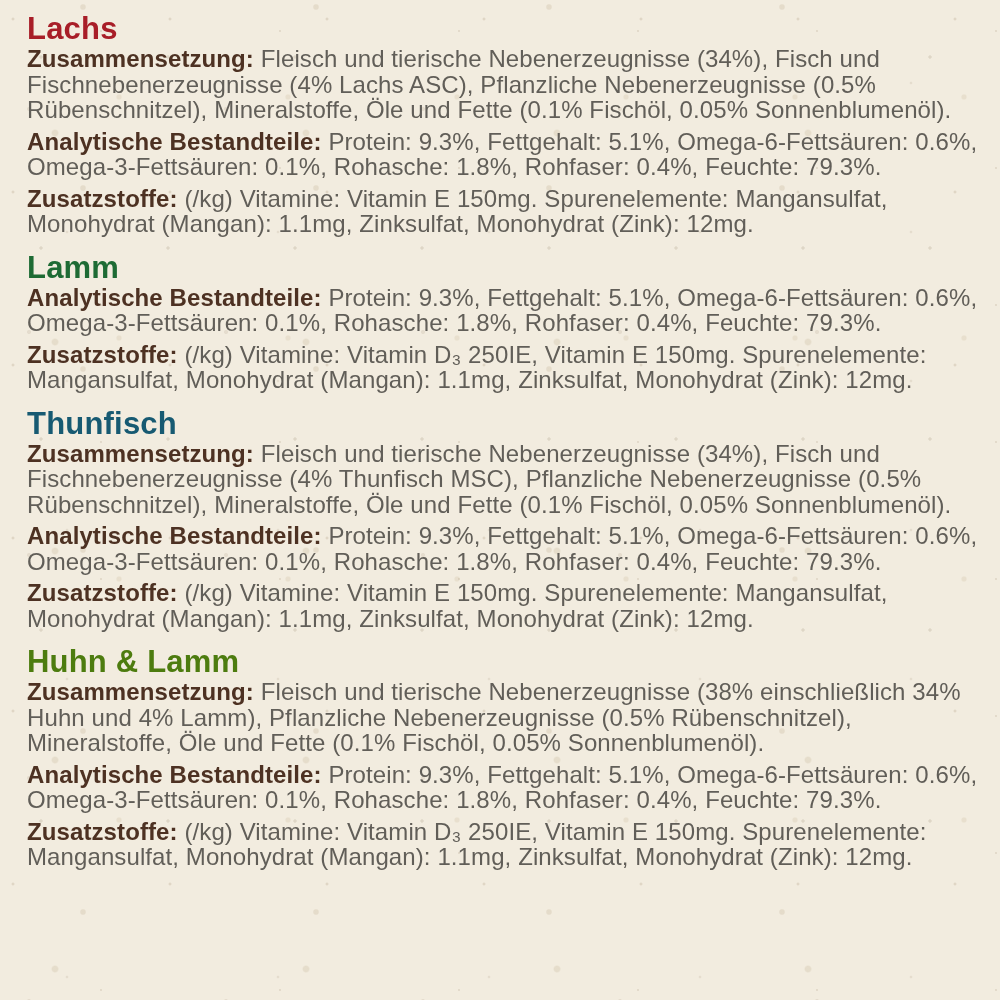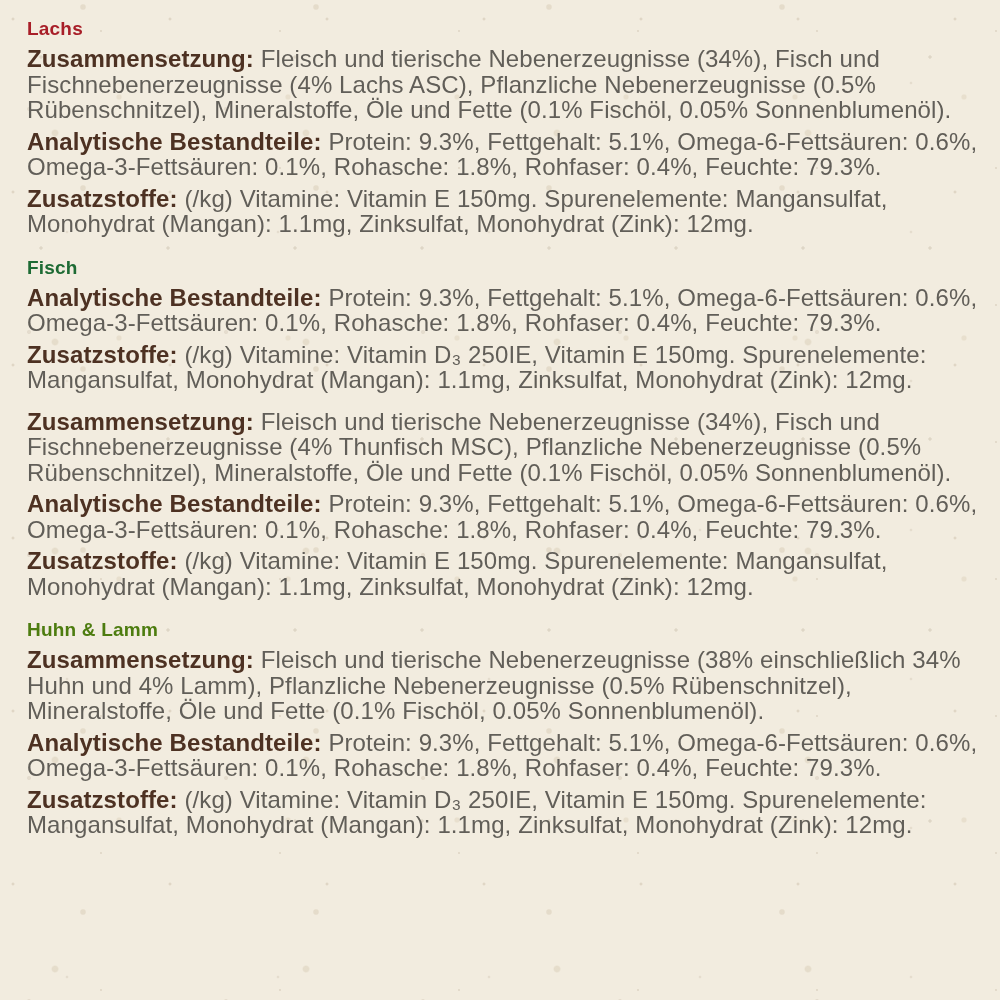--- a/index.html
+++ b/index.html
@@ -29,21 +29,21 @@
   main {
     padding: 14px 13px 0 27px;
     color: #615e58;
   }
 
   section.product-section {
     margin-bottom: 16px;
   }
 
   h2.section-heading {
-    font-size: 19px;
+    font-size: 31px;
     line-height: 30px;
     font-weight: 700;
     margin-bottom: 2px;
     letter-spacing: 0.2px;
   }
 
   p.info-paragraph {
     font-size: 24px;
     line-height: 25.5px;
     margin-bottom: 6px;
@@ -62,26 +62,27 @@
 <main>
 
   <section class="product-section">
     <h2 class="section-heading" style="color: rgb(168, 30, 40);">Lachs</h2>
     <p class="info-paragraph"><strong>Zusammensetzung:</strong> <span>Fleisch und tierische Nebenerzeugnisse (34%), Fisch und Fischnebenerzeugnisse (4% Lachs ASC), Pflanzliche Nebenerzeugnisse (0.5% Rübenschnitzel), Mineralstoffe, Öle und Fette (0.1% Fischöl, 0.05% Sonnenblumenöl).</span></p>
     <p class="info-paragraph"><strong>Analytische Bestandteile:</strong> <span>Protein: 9.3%, Fettgehalt: 5.1%, Omega-6-Fettsäuren: 0.6%, Omega-3-Fettsäuren: 0.1%, Rohasche: 1.8%, Rohfaser: 0.4%, Feuchte: 79.3%.</span></p>
     <p class="info-paragraph"><strong>Zusatzstoffe:</strong> <span>(/kg) Vitamine: Vitamin E 150mg. Spurenelemente: Mangansulfat, Monohydrat (Mangan): 1.1mg, Zinksulfat, Monohydrat (Zink): 12mg.</span></p>
   </section>
 
   <section class="product-section">
-    <h2 class="section-heading" style="color: rgb(30, 107, 52);">Fisch</h2>
+    <h2 class="section-heading" style="color: rgb(30, 107, 52);">Lamm</h2>
     <p class="info-paragraph"><strong>Analytische Bestandteile:</strong> <span>Protein: 9.3%, Fettgehalt: 5.1%, Omega-6-Fettsäuren: 0.6%, Omega-3-Fettsäuren: 0.1%, Rohasche: 1.8%, Rohfaser: 0.4%, Feuchte: 79.3%.</span></p>
     <p class="info-paragraph"><strong>Zusatzstoffe:</strong> <span>(/kg) Vitamine: Vitamin D₃ 250IE, Vitamin E 150mg. Spurenelemente: Mangansulfat, Monohydrat (Mangan): 1.1mg, Zinksulfat, Monohydrat (Zink): 12mg.</span></p>
   </section>
 
   <section class="product-section">
+    <h2 class="section-heading" style="color: rgb(23, 90, 114);">Thunfisch</h2>
     <p class="info-paragraph"><strong>Zusammensetzung:</strong> <span>Fleisch und tierische Nebenerzeugnisse (34%), Fisch und Fischnebenerzeugnisse (4% Thunfisch MSC), Pflanzliche Nebenerzeugnisse (0.5% Rübenschnitzel), Mineralstoffe, Öle und Fette (0.1% Fischöl, 0.05% Sonnenblumenöl).</span></p>
     <p class="info-paragraph"><strong>Analytische Bestandteile:</strong> <span>Protein: 9.3%, Fettgehalt: 5.1%, Omega-6-Fettsäuren: 0.6%, Omega-3-Fettsäuren: 0.1%, Rohasche: 1.8%, Rohfaser: 0.4%, Feuchte: 79.3%.</span></p>
     <p class="info-paragraph"><strong>Zusatzstoffe:</strong> <span>(/kg) Vitamine: Vitamin E 150mg. Spurenelemente: Mangansulfat, Monohydrat (Mangan): 1.1mg, Zinksulfat, Monohydrat (Zink): 12mg.</span></p>
   </section>
 
   <section class="product-section">
     <h2 class="section-heading" style="color: #4d7c0f;">Huhn &amp; Lamm</h2>
     <p class="info-paragraph"><strong>Zusammensetzung:</strong> <span>Fleisch und tierische Nebenerzeugnisse (38% einschließlich 34% Huhn und 4% Lamm), Pflanzliche Nebenerzeugnisse (0.5% Rübenschnitzel), Mineralstoffe, Öle und Fette (0.1% Fischöl, 0.05% Sonnenblumenöl).</span></p>
     <p class="info-paragraph"><strong>Analytische Bestandteile:</strong> <span>Protein: 9.3%, Fettgehalt: 5.1%, Omega-6-Fettsäuren: 0.6%, Omega-3-Fettsäuren: 0.1%, Rohasche: 1.8%, Rohfaser: 0.4%, Feuchte: 79.3%.</span></p>
     <p class="info-paragraph"><strong>Zusatzstoffe:</strong> <span>(/kg) Vitamine: Vitamin D₃ 250IE, Vitamin E 150mg. Spurenelemente: Mangansulfat, Monohydrat (Mangan): 1.1mg, Zinksulfat, Monohydrat (Zink): 12mg.</span></p>

